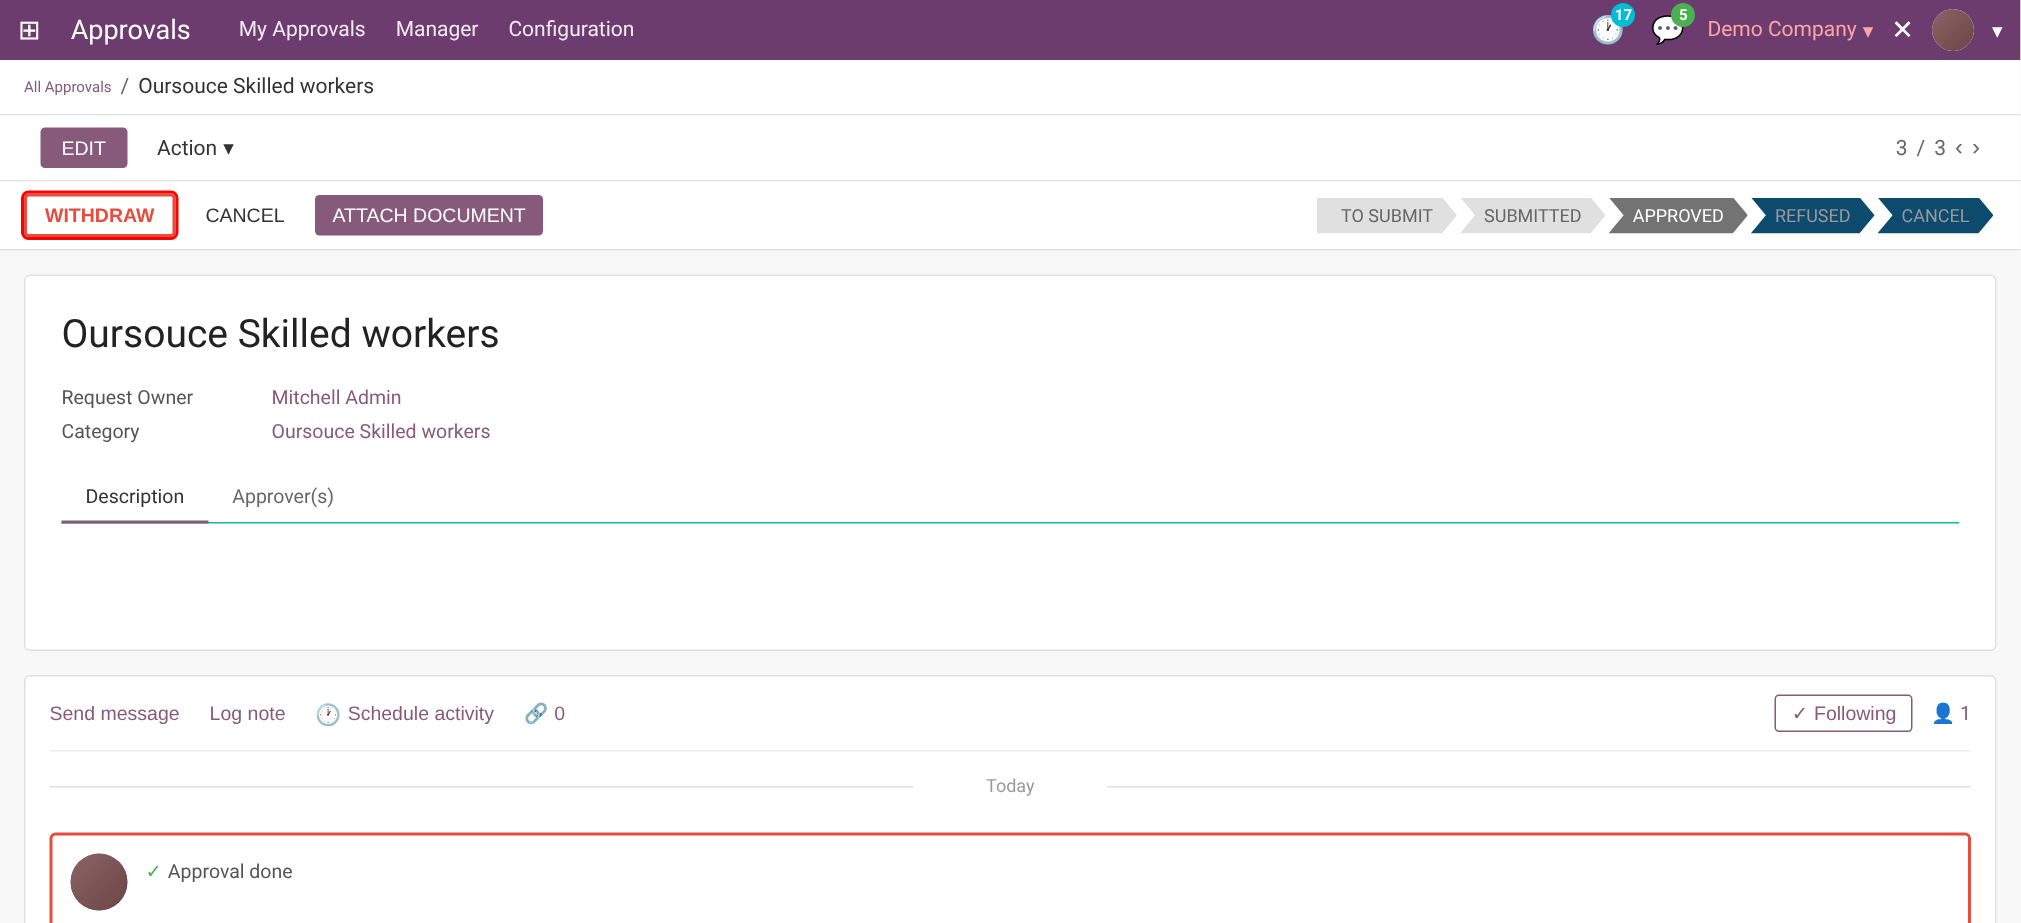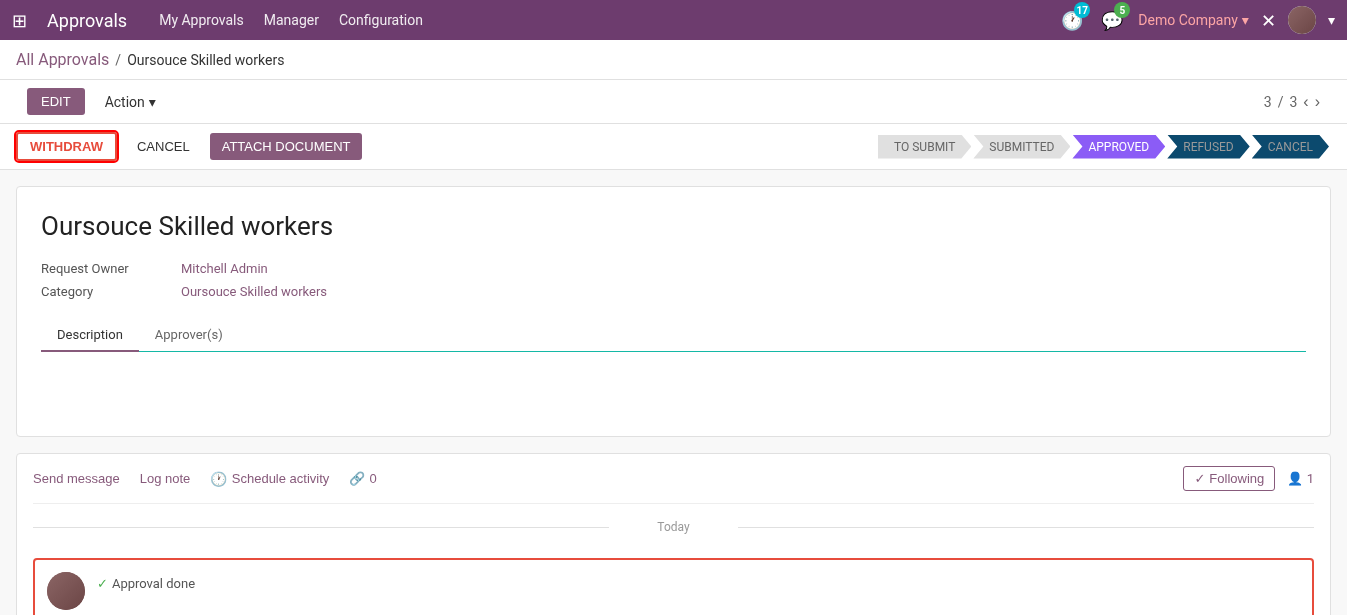--- a/index.html
+++ b/index.html
@@ -38,21 +38,21 @@
     .avatar-img { width: 100%; height: 100%; background: linear-gradient(135deg, #8b6565 0%, #6b4545 100%); border-radius: 50%; }
 
     
     .breadcrumb-bar {
       background: white;
       padding: 10px 16px;
       display: flex;
       align-items: center;
       border-bottom: 1px solid #e0e0e0;
     }
-    .breadcrumb-link { color: #875a7b; font-size: 16px; cursor: pointer; }
+    .breadcrumb-link { color: #875a7b; font-size: 10px; cursor: pointer; }
     .breadcrumb-sep { color: #666; margin: 0 6px; }
     .breadcrumb-current { color: #333; font-size: 14px; }
 
     
     .action-bar {
       background: white;
       padding: 8px 27px;
       display: flex;
       align-items: center;
       border-bottom: 1px solid #e0e0e0;
@@ -95,21 +95,21 @@
     .step {
       padding: 5px 16px; font-size: 12px; color: #999; background: #0c4a6e;
       position: relative; cursor: pointer;
       clip-path: polygon(0 0, calc(100% - 10px) 0, 100% 50%, calc(100% - 10px) 100%, 0 100%, 10px 50%);
       margin-right: 2px;
     }
     .step:first-child {
       clip-path: polygon(0 0, calc(100% - 10px) 0, 100% 50%, calc(100% - 10px) 100%, 0 100%);
     }
     .step.active {
-      background: #8b5cf6; color: white;
+      background: #737373; color: white;
     }
     .step.done { color: #666; background: #e0e0e0; }
 
     
     .main-content {
       padding: 16px;
     }
     .form-card {
       background: white;
       border: 1px solid #e0e0e0;

